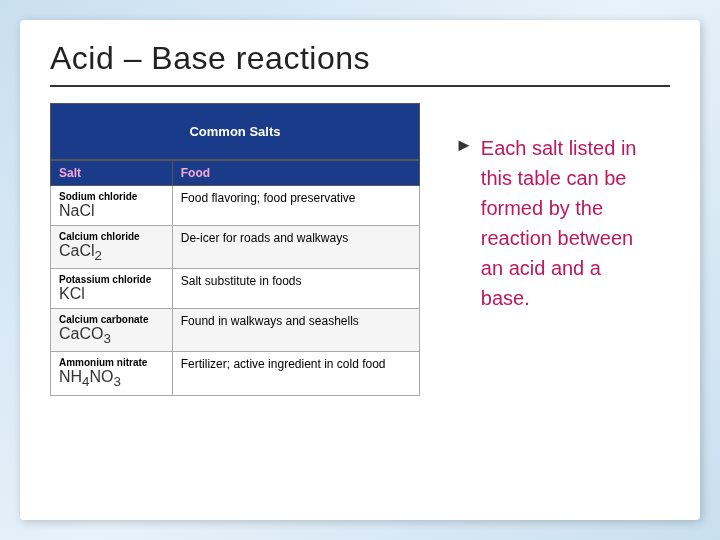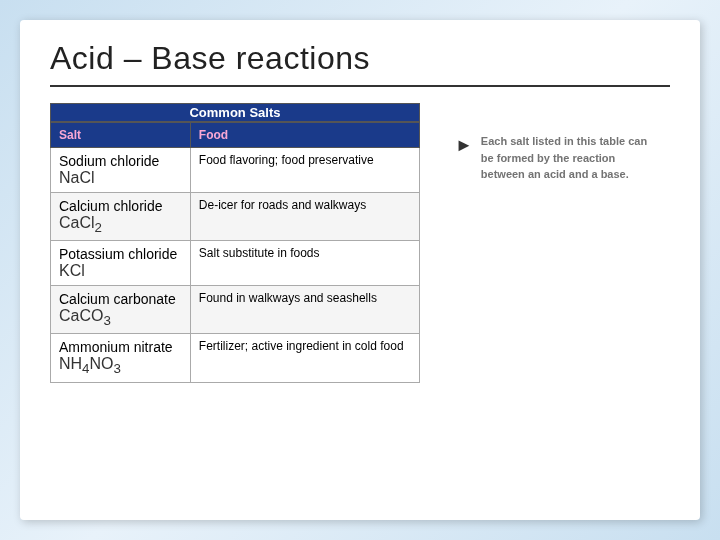--- a/index.html
+++ b/index.html
@@ -56,21 +56,21 @@
       flex: 0 0 auto;
       width: 370px;
     }
 
     .common-salts-header {
       background: #1a3a8a;
       color: white;
       text-align: center;
       font-weight: bold;
       font-size: 13px;
-      padding: 1px 8px;
+      padding: 20px 8px;
       border: 1px solid #555;
     }
 
     .salt-table {
       width: 100%;
       border-collapse: collapse;
       font-size: 12px;
     }
 
     .salt-table th {
@@ -87,22 +87,22 @@
       border: 1px solid #aaa;
       vertical-align: top;
       background: white;
     }
 
     .salt-table tr:nth-child(even) td {
       background: #f5f5f5;
     }
 
     .salt-name {
-      font-weight: normal;
-      font-size: 14px;
+      font-weight: bold;
+      font-size: 10px;
     }
 
     .salt-formula {
       font-size: 16px;
       color: #333;
     }
 
     .description-box {
       flex: 1;
       padding: 10px 15px;
@@ -113,24 +113,23 @@
 
     .bullet {
       color: #333;
       font-size: 18px;
       margin-right: 8px;
       margin-top: 2px;
       flex-shrink: 0;
     }
 
     .description-text {
-      font-size: 11px;
+      font-size: 20px;
       line-height: 1.5;
-      color: #737373;
-      font-weight: bold;
+      color: #be185d;
     }
   </style>
 </head>
 <body>
 
 <div class="bg-decoration"></div>
 
 <div class="slide">
 
   <div class="title-section">

